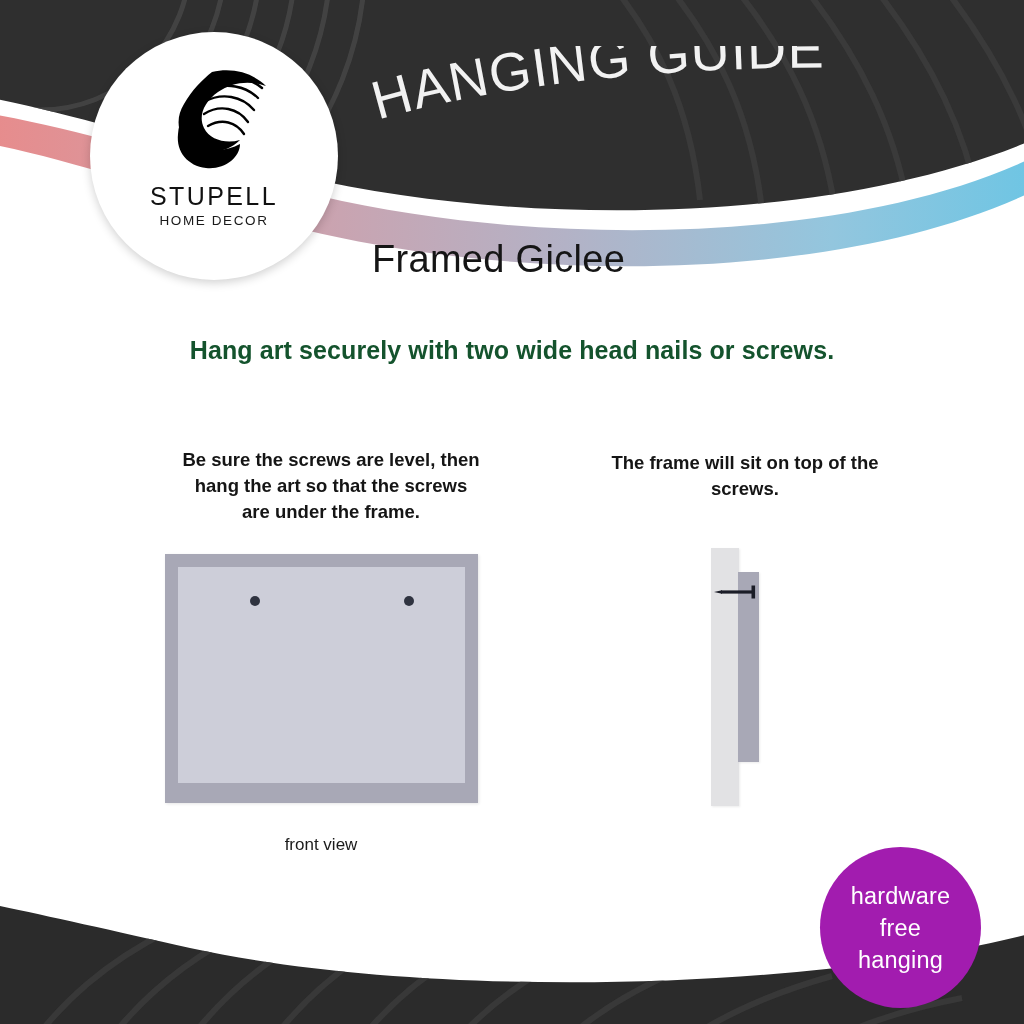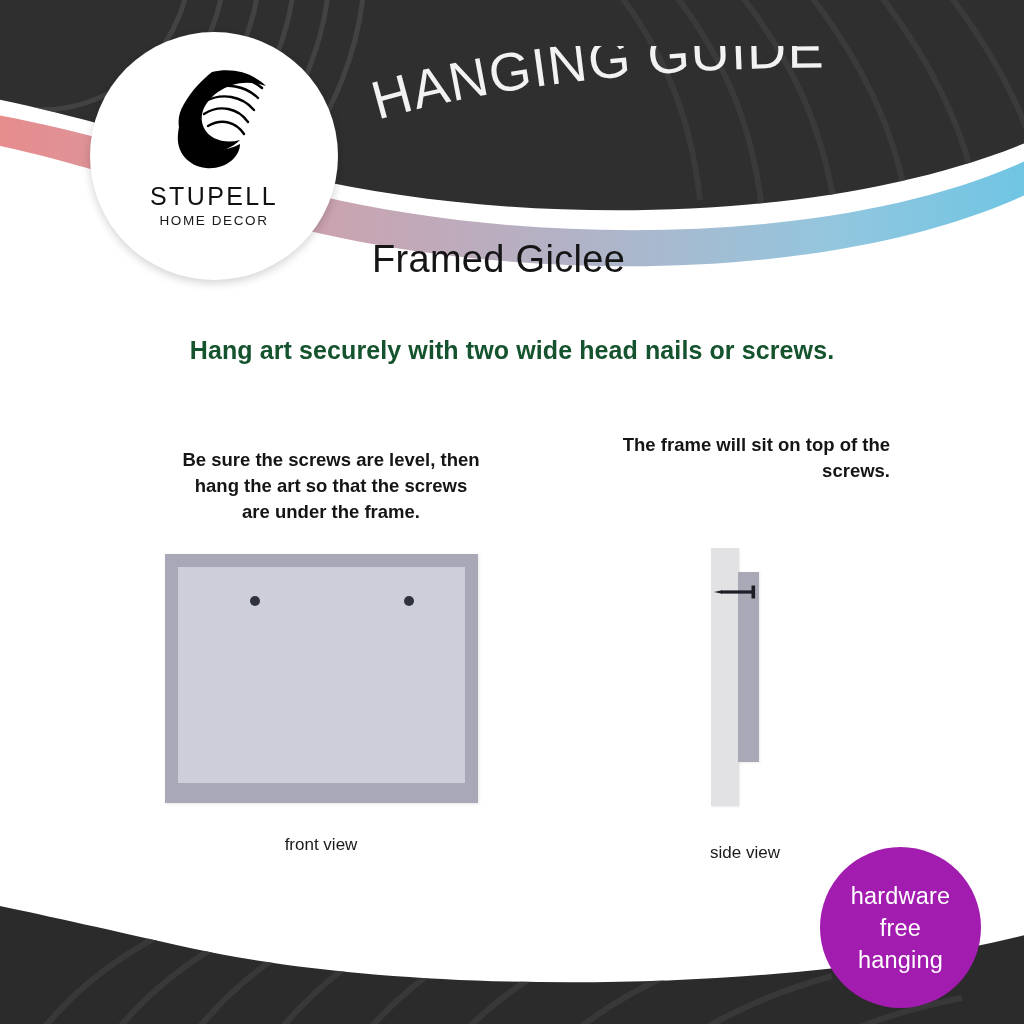--- a/index.html
+++ b/index.html
@@ -108,23 +108,23 @@
     font-weight: 600;
   }
   #front-caption {
     left: 181px;
     top: 447px;
     width: 300px;
     text-align: center;
   }
   #side-caption {
     left: 600px;
-    top: 432px;
+    top: 450px;
     width: 290px;
-    text-align: right;
+    text-align: center;
   }
 
   .view-label {
     position: absolute;
     font-size: 17px;
     color: #1b1b1b;
     font-weight: 500;
   }
   #front-view-label {
     left: 176px;
@@ -343,21 +343,20 @@
 
   <div id="side-view-diagram">
     <div id="side-wall-strip"></div>
     <div id="side-frame-strip"></div>
     <svg id="side-nail" viewBox="0 0 48 16" xmlns="http://www.w3.org/2000/svg">
       <path d="M 2 8 L 10 6.2 L 10 9.8 Z" fill="#1b1d27"></path>
       <rect x="9" y="6.4" width="32" height="3.2" fill="#1b1d27"></rect>
       <rect x="39.5" y="1.5" width="3.6" height="13" fill="#1b1d27"></rect>
     </svg>
   </div>
-  <div class="view-label" id="side-view-label">side view</div>
 
   <div id="hardware-badge">
     <div id="hardware-badge-text">hardware
 free
 hanging</div>
   </div>
 
 </div>
 
 </body></html>

